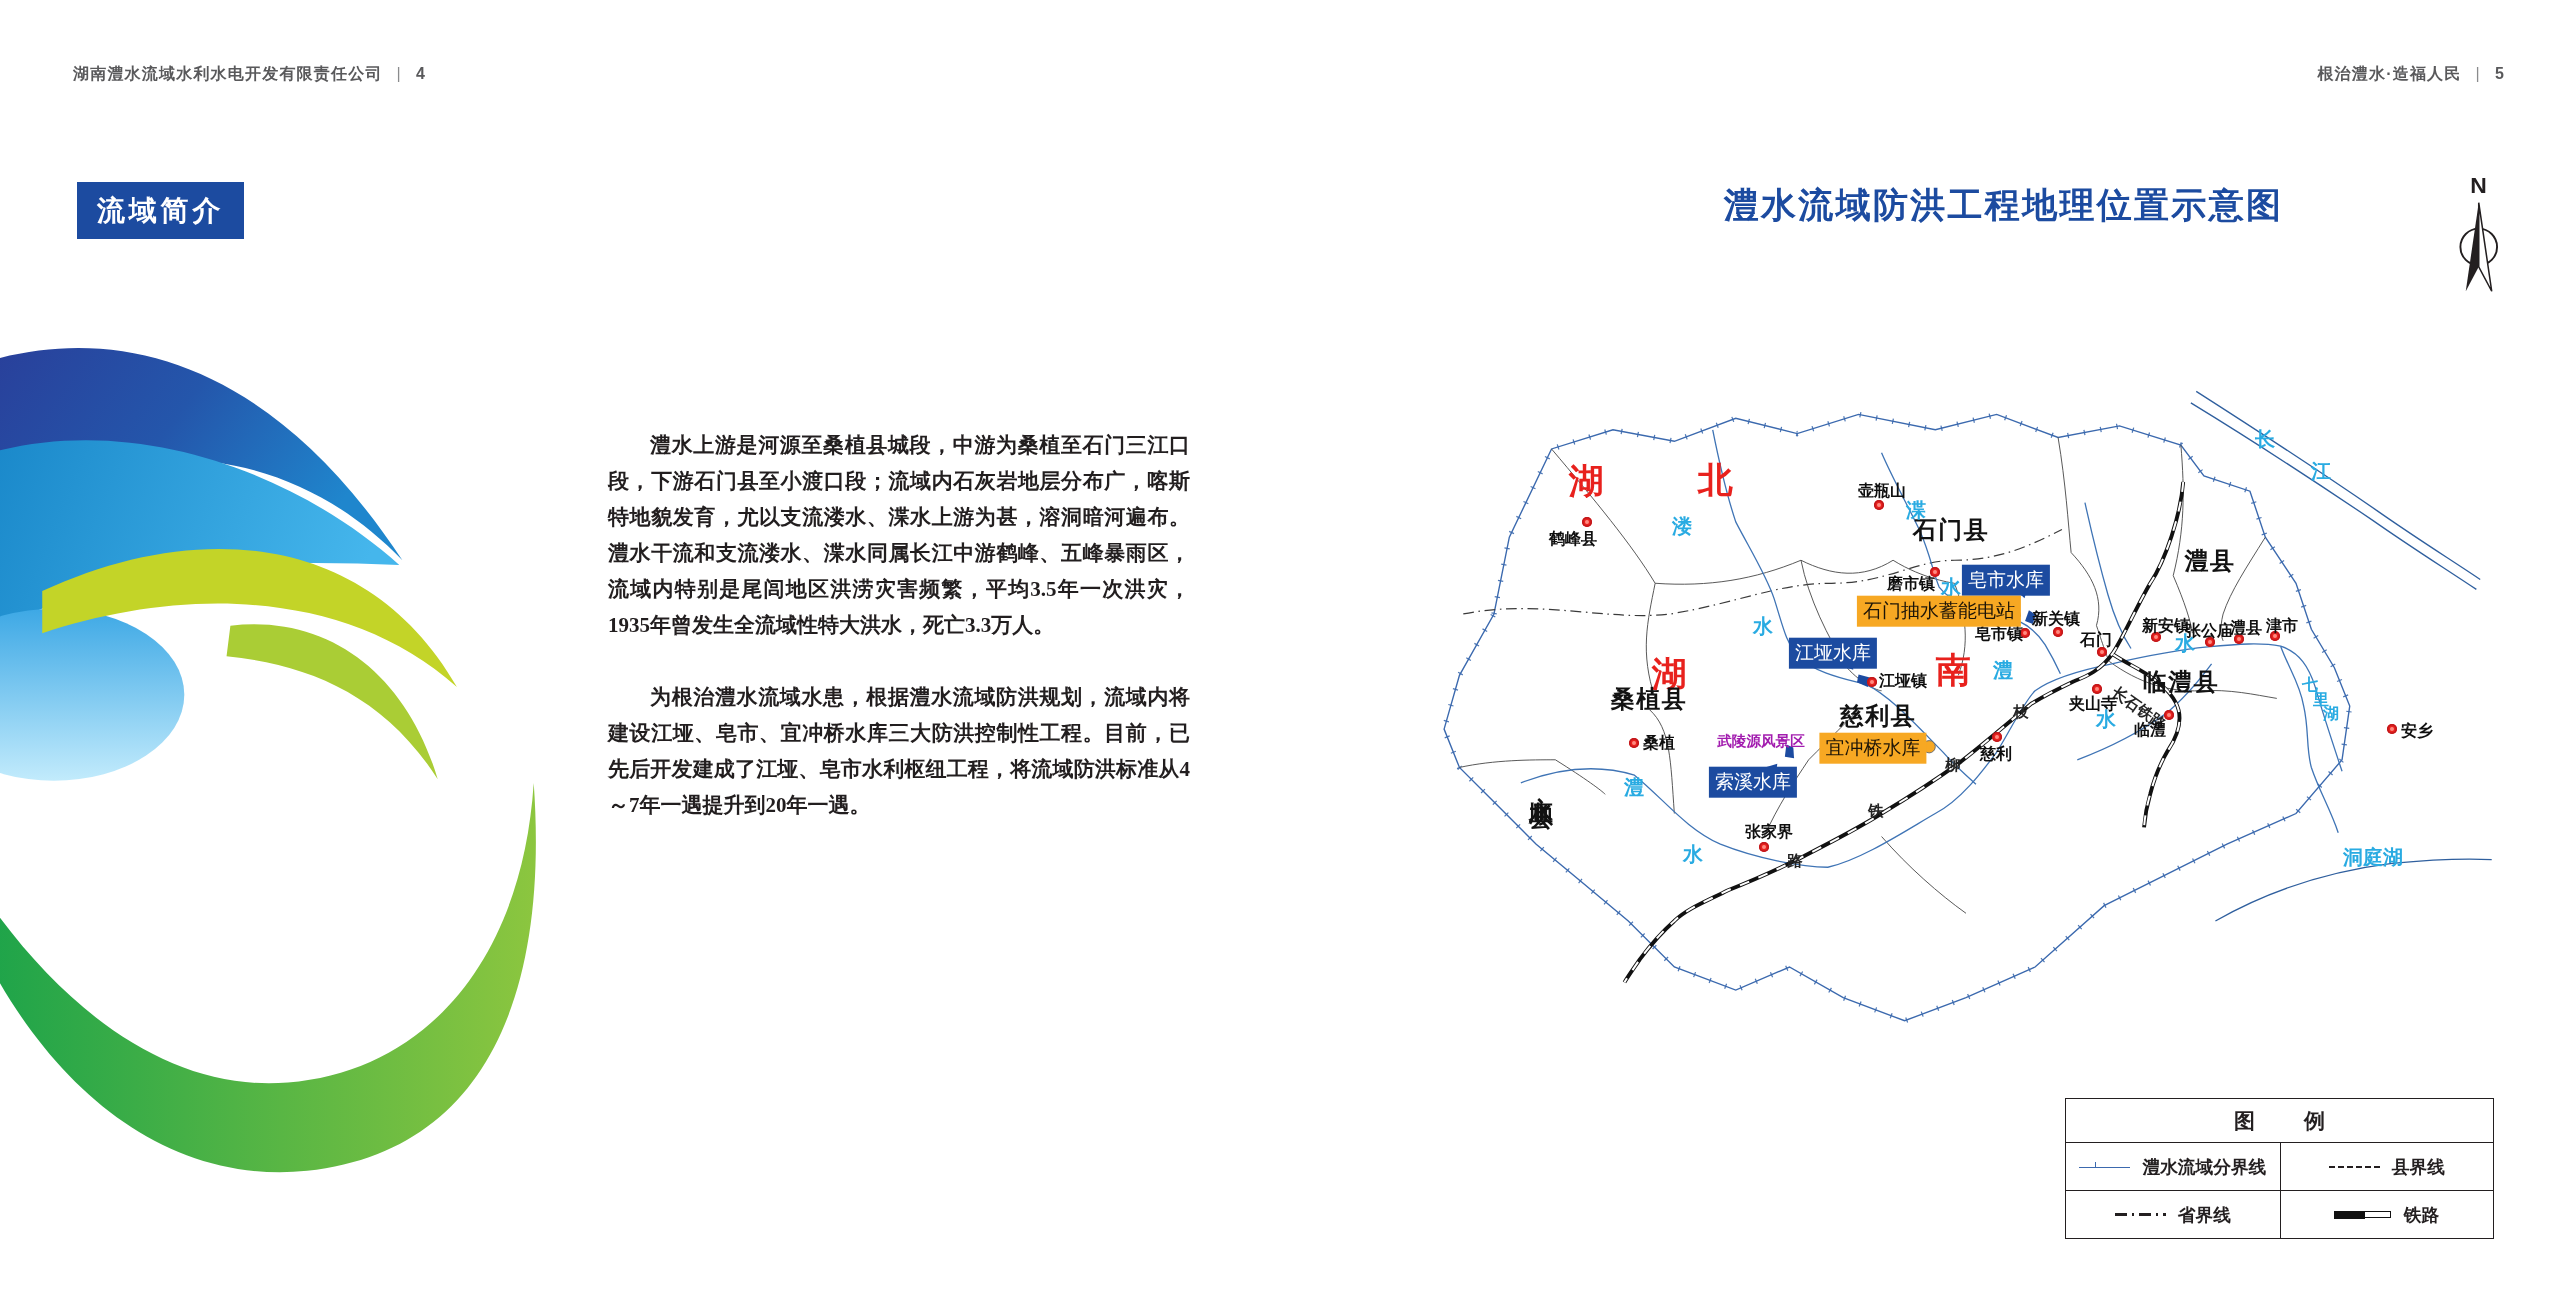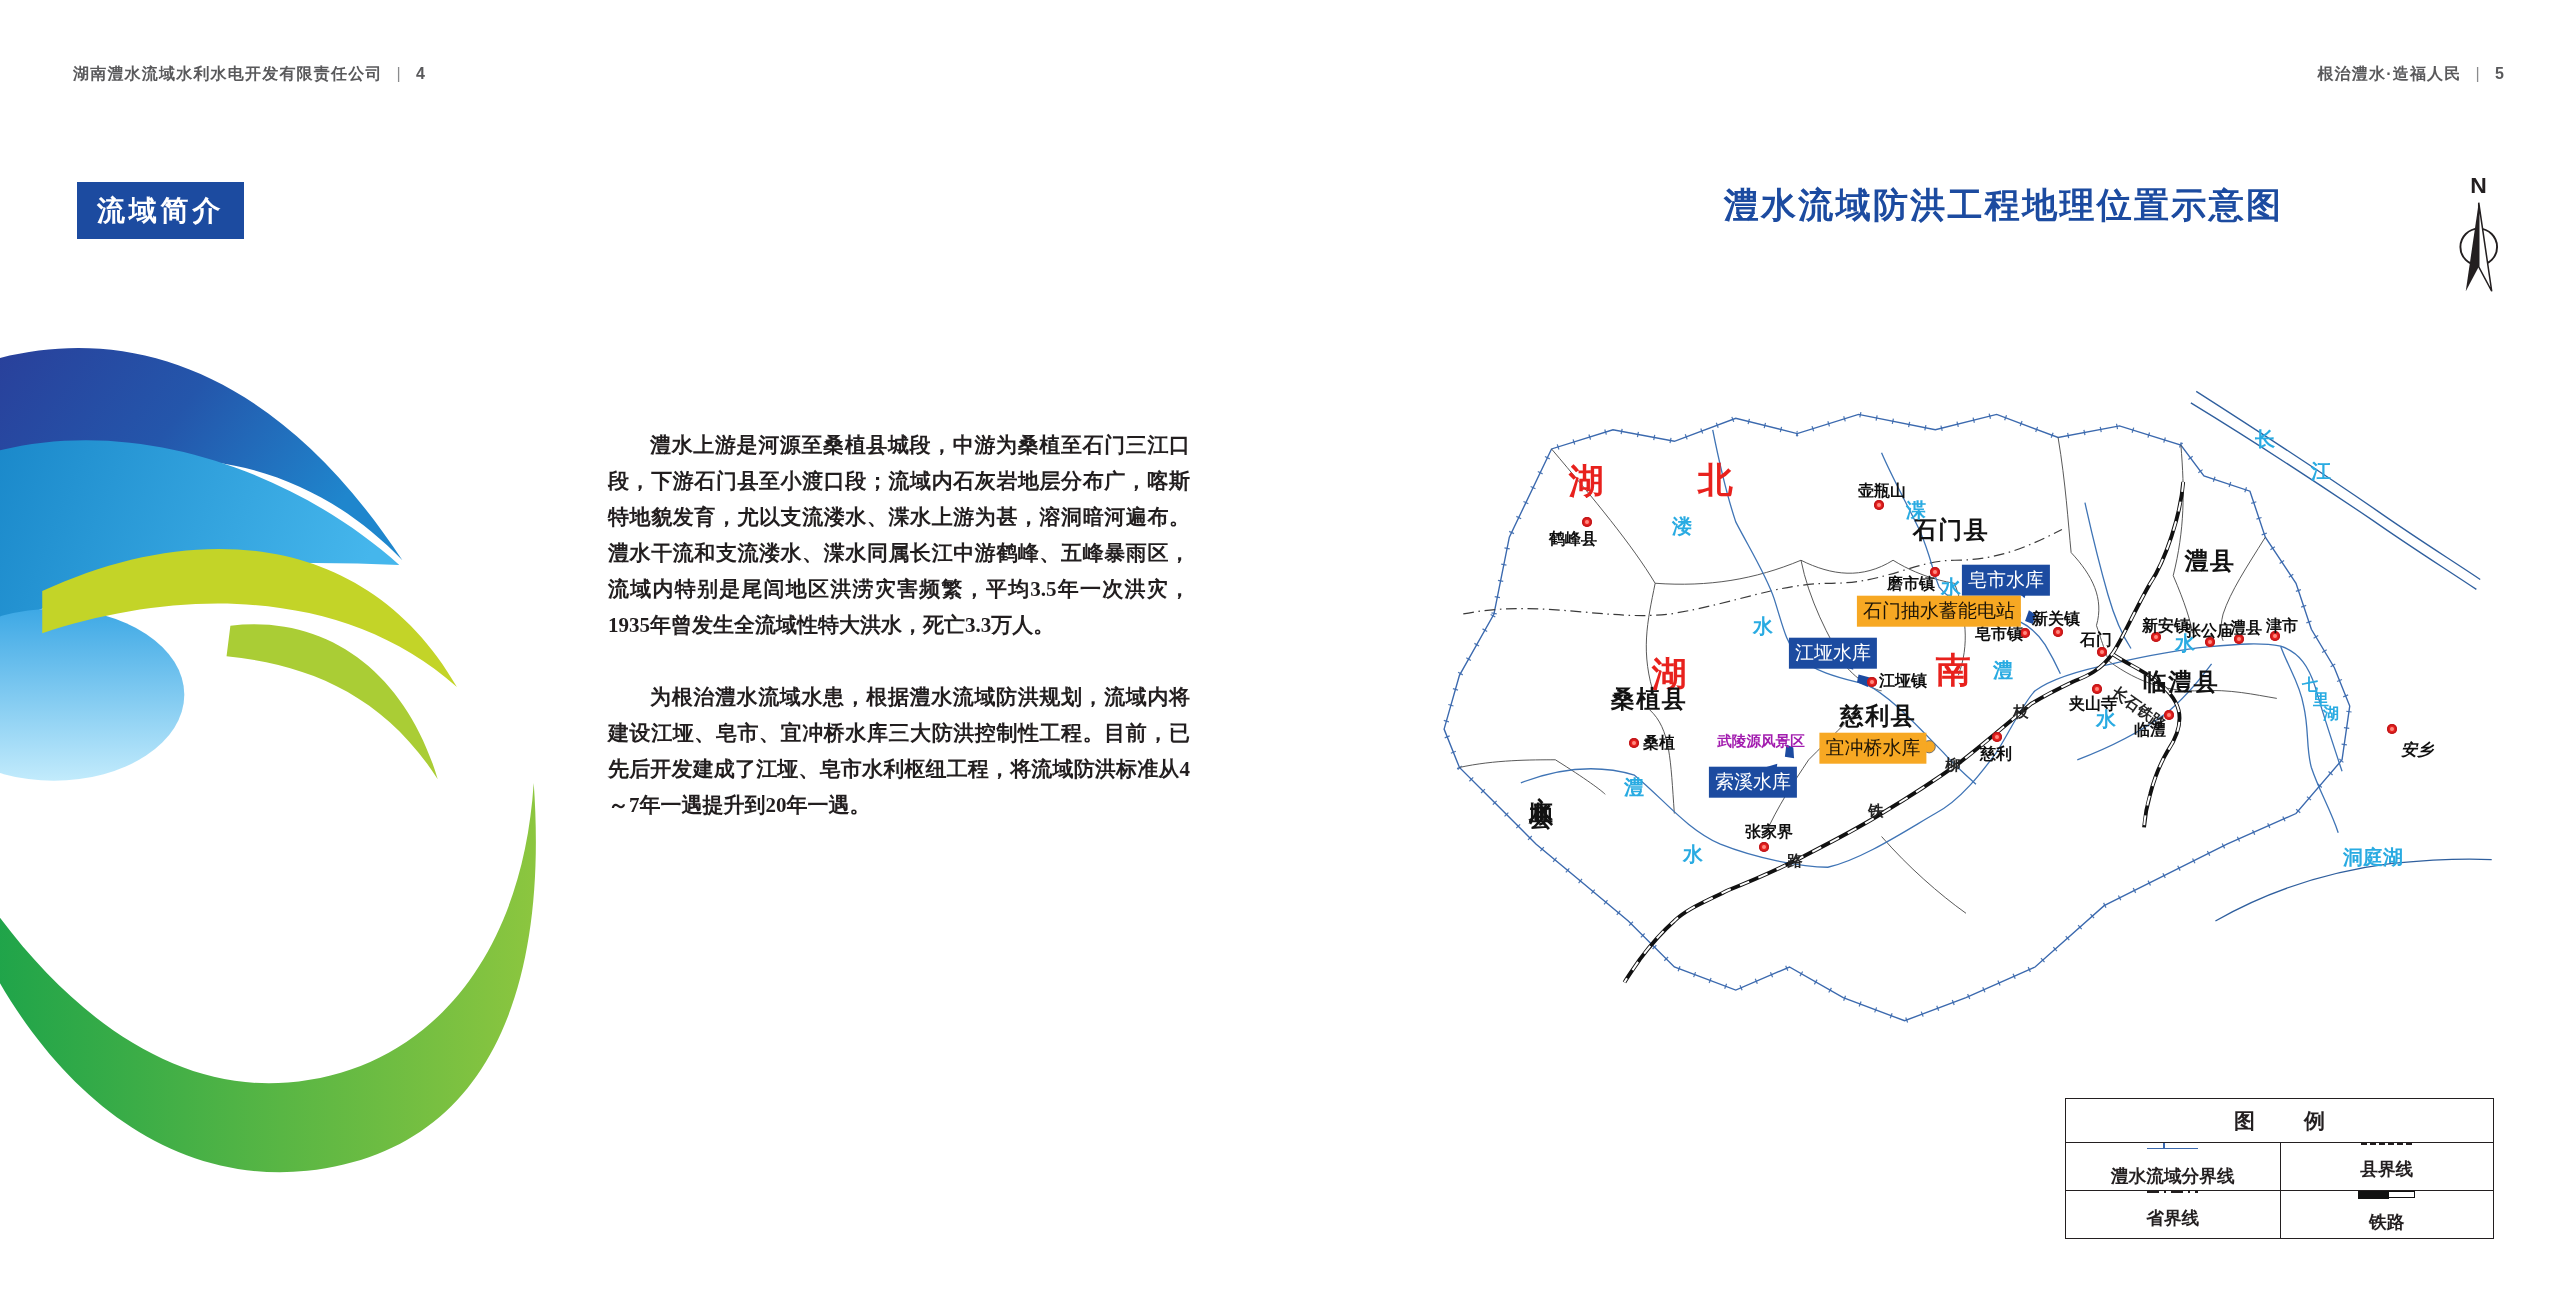--- a/index.html
+++ b/index.html
@@ -49,22 +49,22 @@
       transform:translate(-50%,-60%) rotate(var(--rot,0deg));z-index:2;}
   .tail.blue{border-top-color:#1c4ba0;}
   .tail.orange{border-top-color:#f7a823;}
   
   .legend{position:absolute;left:2065px;top:1098px;width:427px;background:#fff;
       border:1.9px solid #231f20;z-index:5;}
   .legend-title{height:43px;display:flex;align-items:center;justify-content:center;
       font-size:21px;font-weight:bold;color:#231f20;letter-spacing:14px;text-indent:14px;
       border-bottom:1.5px solid #231f20;}
   .legend-grid{display:grid;grid-template-columns:1fr 1fr;}
-  .legend-cell{height:47px;display:flex;align-items:center;gap:12.3px;
-      font-size:17.7px;font-weight:bold;color:#231f20;flex-direction:column;}
+  .legend-cell{height:47px;display:flex;align-items:center;justify-content:center;gap:12.3px;
+      font-size:17.7px;font-weight:bold;color:#231f20;}
   .legend-cell.r2{border-top:1.5px solid #231f20;}
   .legend-cell.c2{border-left:1.5px solid #231f20;}
   .sym{display:inline-block;}
   .sym-basin{width:51px;height:9.2px;position:relative;}
   .sym-basin::before{content:"";position:absolute;left:0;right:0;top:4.6px;border-top:1.9px solid #3b69ae;}
   .sym-basin::after{content:"";position:absolute;left:15.4px;top:0;width:1.9px;height:6.1px;background:#3b69ae;}
   .sym-county{width:51px;height:0;border-top:2.3px dashed #231f20;}
   .sym-province{width:51px;height:2.3px;
       background:repeating-linear-gradient(90deg,#231f20 0 12.3px,transparent 12.3px 17px,#231f20 17px 19px,transparent 19px 24px);}
   .sym-railway{width:57px;height:7px;border:1.5px solid #111;position:relative;background:#fff;box-sizing:border-box;}
@@ -234,21 +234,21 @@
       <div class="ml town" style="left: 733px; top: 400px;">临澧</div>
       <div class="town-dot" style="left: 580px; top: 407px;"></div>
       <div class="ml town" style="left: 579px; top: 424px;">慈利</div>
       <div class="town-dot" style="left: 217px; top: 413px;"></div>
       <div class="ml town" style="left: 242px; top: 413px;">桑植</div>
       <div class="town-dot" style="left: 455px; top: 352px;"></div>
       <div class="ml town" style="left: 486px; top: 351px;">江垭镇</div>
       <div class="town-dot" style="left: 347px; top: 517px;"></div>
       <div class="ml town" style="left: 352px; top: 502px;">张家界</div>
       <div class="town-dot" style="left: 975px; top: 399px;"></div>
-      <div class="ml town" style="left: 1000px; top: 420px; font-style: italic;">安乡</div>
+      <div class="ml town" style="left: 1000px; top: 401px;">安乡</div>
       <div class="tail blue" style="--rot: -40deg; left: 435px; top: 340px;"></div>
       <div class="flag blue" style="left: 416px; top: 323px;">江垭水库</div>
       <div class="tail blue" style="--rot: -15deg; left: 607px; top: 268px;"></div>
       <div class="flag blue" style="left: 589px; top: 250px;">皂市水库</div>
       <div class="tail blue" style="--rot: -140deg; left: 359px; top: 437px;"></div>
       <div class="flag blue" style="left: 336px; top: 452px;">索溪水库</div>
       <div class="tail orange" style="--rot: -90deg; left: 584px; top: 282px;"></div>
       <div class="flag orange" style="left: 522px; top: 281px;">石门抽水蓄能电站</div>
       <div class="tail orange" style="--rot: -90deg; left: 500px; top: 418px;"></div>
       <div class="flag orange" style="left: 456px; top: 418px;">宜冲桥水库</div>

